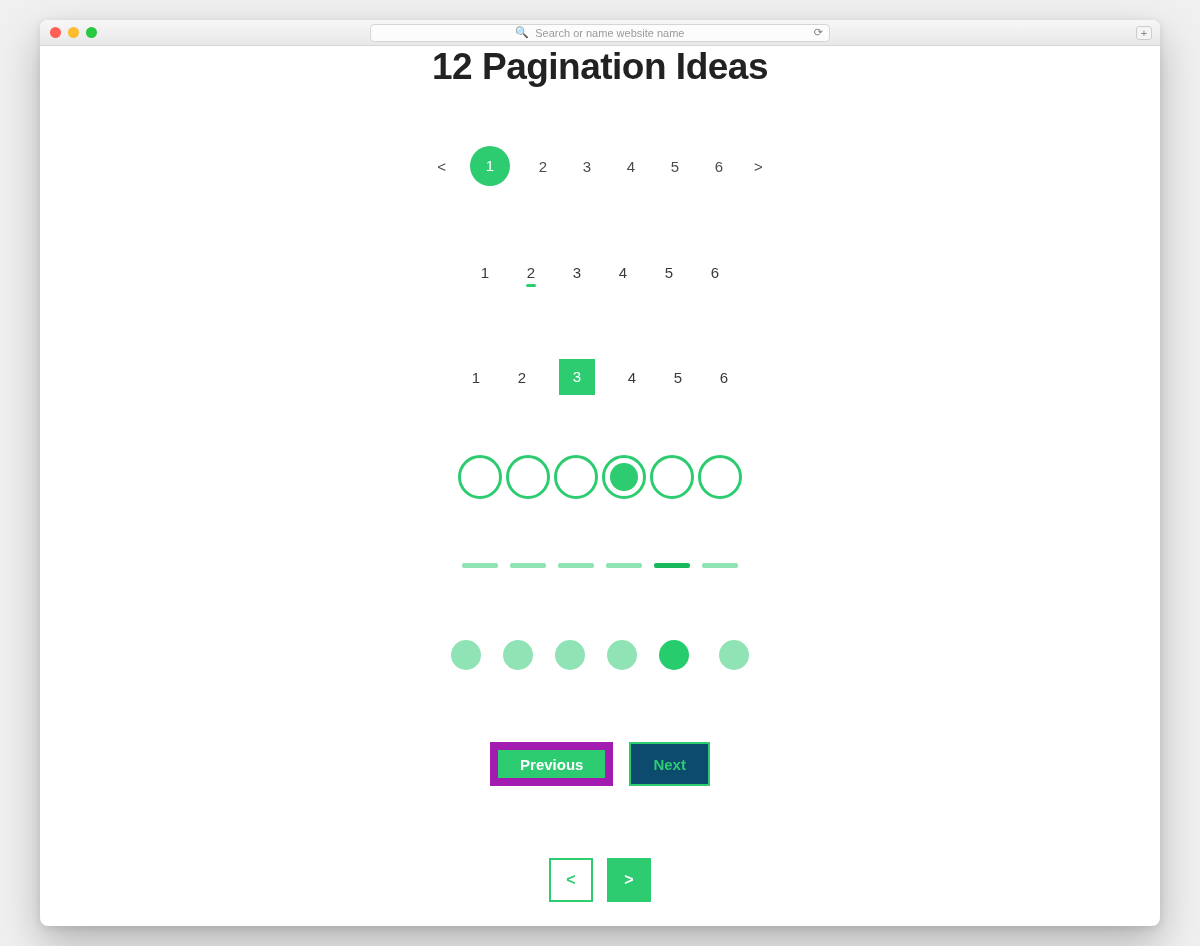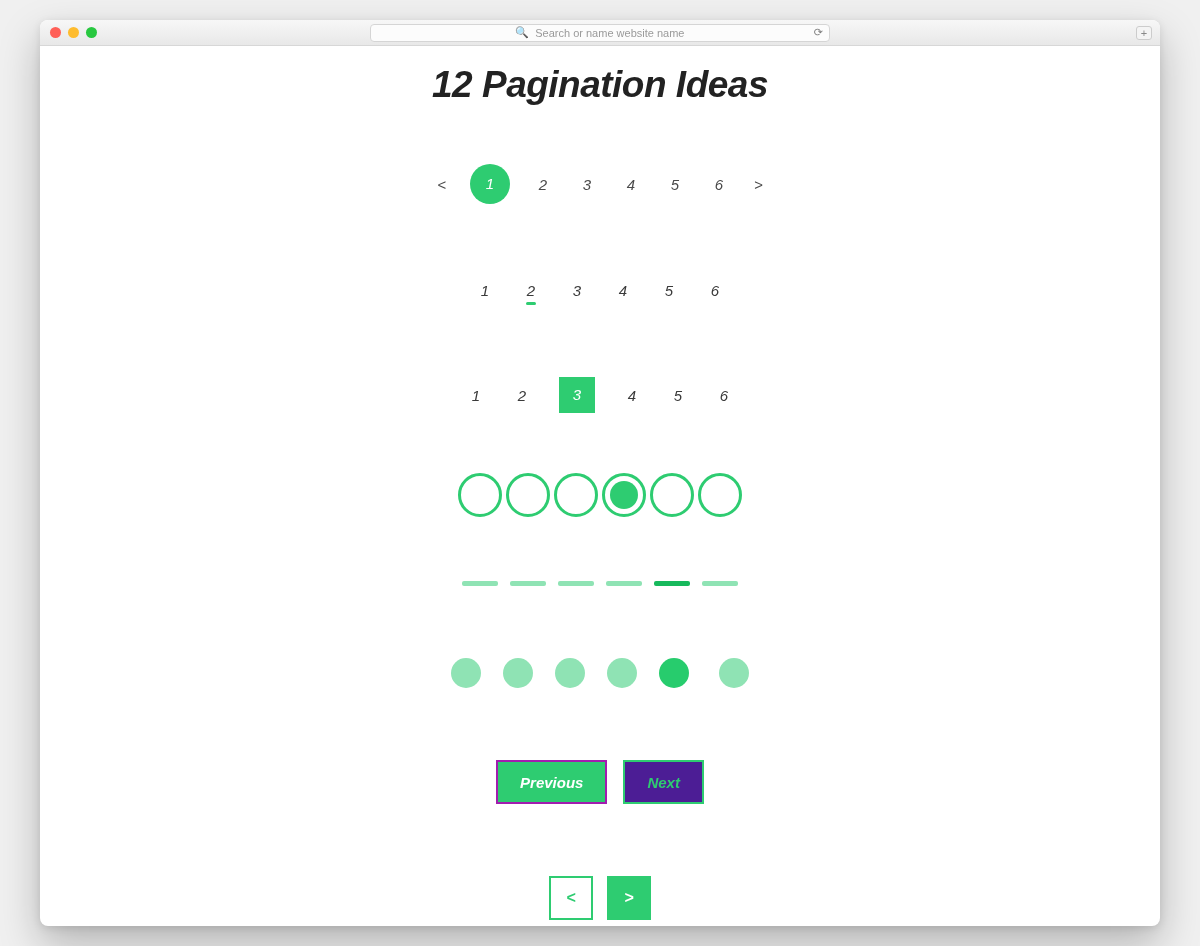--- a/index.html
+++ b/index.html
@@ -78,22 +78,20 @@
     border-radius: 3px;
     background: #f4f4f4;
     color: #888;
     font-size: 11px;
     line-height: 12px;
     text-align: center;
   }
   .content {
     flex: 1;
     overflow: hidden;
-    padding-top: 18px;
-    font-style: italic;
   }
   h1.page-title {
     text-align: center;
     font-size: 37px;
     font-weight: 700;
     color: #222;
     margin-bottom: 58px;
     letter-spacing: -0.5px;
   }
 
@@ -225,24 +223,24 @@
     height: 44px;
     padding: 0 22px;
     font-weight: 700;
     font-size: 15px;
     display: inline-flex;
     align-items: center;
     justify-content: center;
     cursor: pointer;
   }
   .btn-fill {
-    background:#2ecc71; color:#fff; border: 2px solid #a21caf;
+    background:#2ecc71; color:#fff; border: 8px solid #a21caf;
   }
   .btn-outline {
-    background:#4c1d95; color:#2ecc71; border: 2px solid #2ecc71;
+    background:#0c4a6e; color:#2ecc71; border: 2px solid #2ecc71;
   }
 
   
   .row8 {
     display: flex;
     gap: 14px;
   }
   .sq {
     width: 44px; height: 44px;
     display: flex; align-items: center; justify-content: center;

